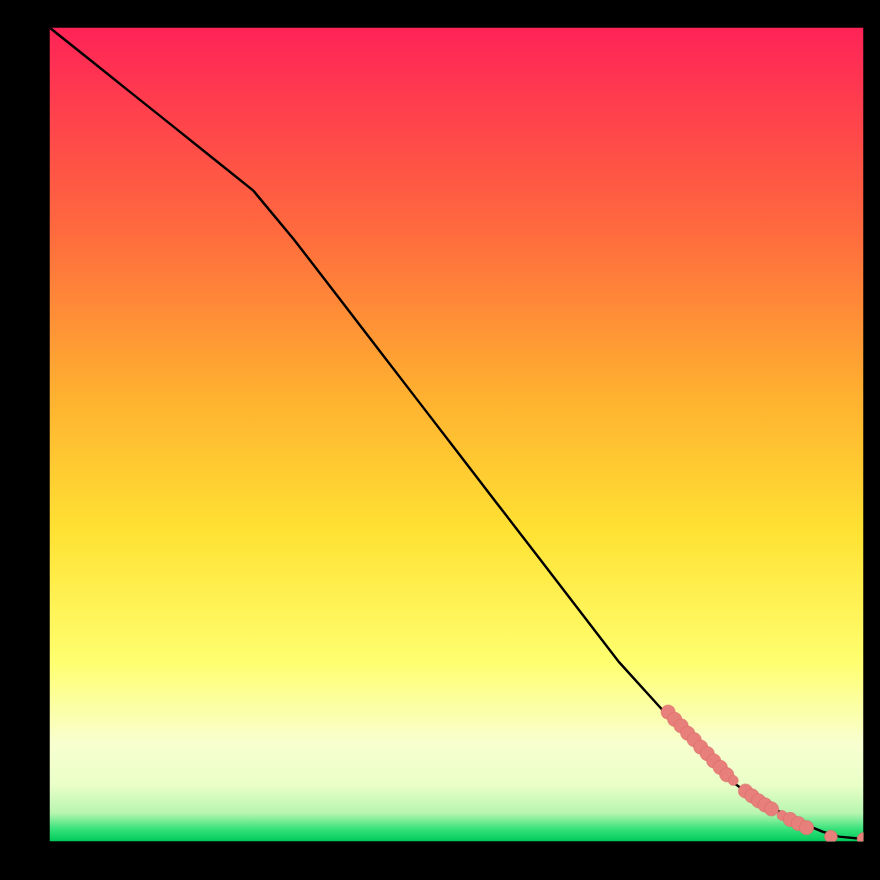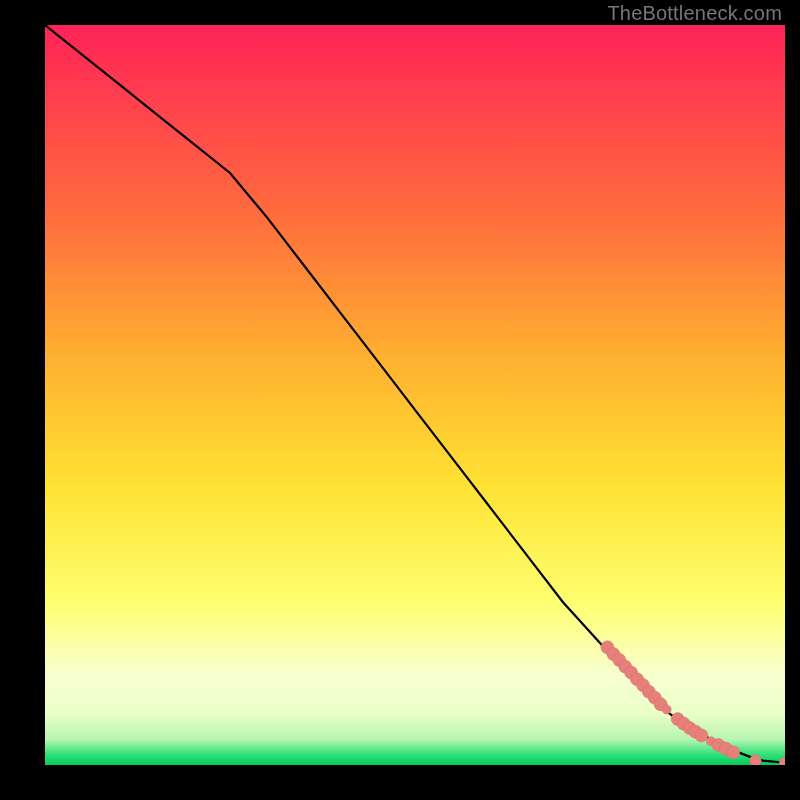--- a/index.html
+++ b/index.html
@@ -33,21 +33,20 @@
     height: 740px;
   }
   svg {
     display: block;
   }
 </style>
 </head>
 <body>
 
 <div class="stage">
-  <div class="watermark">TheBottleneck.com</div>
 
   <div class="plot-frame">
     <svg id="chart-svg" viewBox="0 0 740 740" width="740" height="740">
       <defs>
         <linearGradient id="bg-grad" x1="0" y1="0" x2="0" y2="1">
           <stop id="g0" offset="0%" stop-color="#ff2357"></stop>
           <stop id="g1" offset="25%" stop-color="#ff6a3e"></stop>
           <stop id="g2" offset="45%" stop-color="#ffb030"></stop>
           <stop id="g3" offset="62%" stop-color="#ffe233"></stop>
           <stop id="g4" offset="78%" stop-color="#ffff70"></stop>

